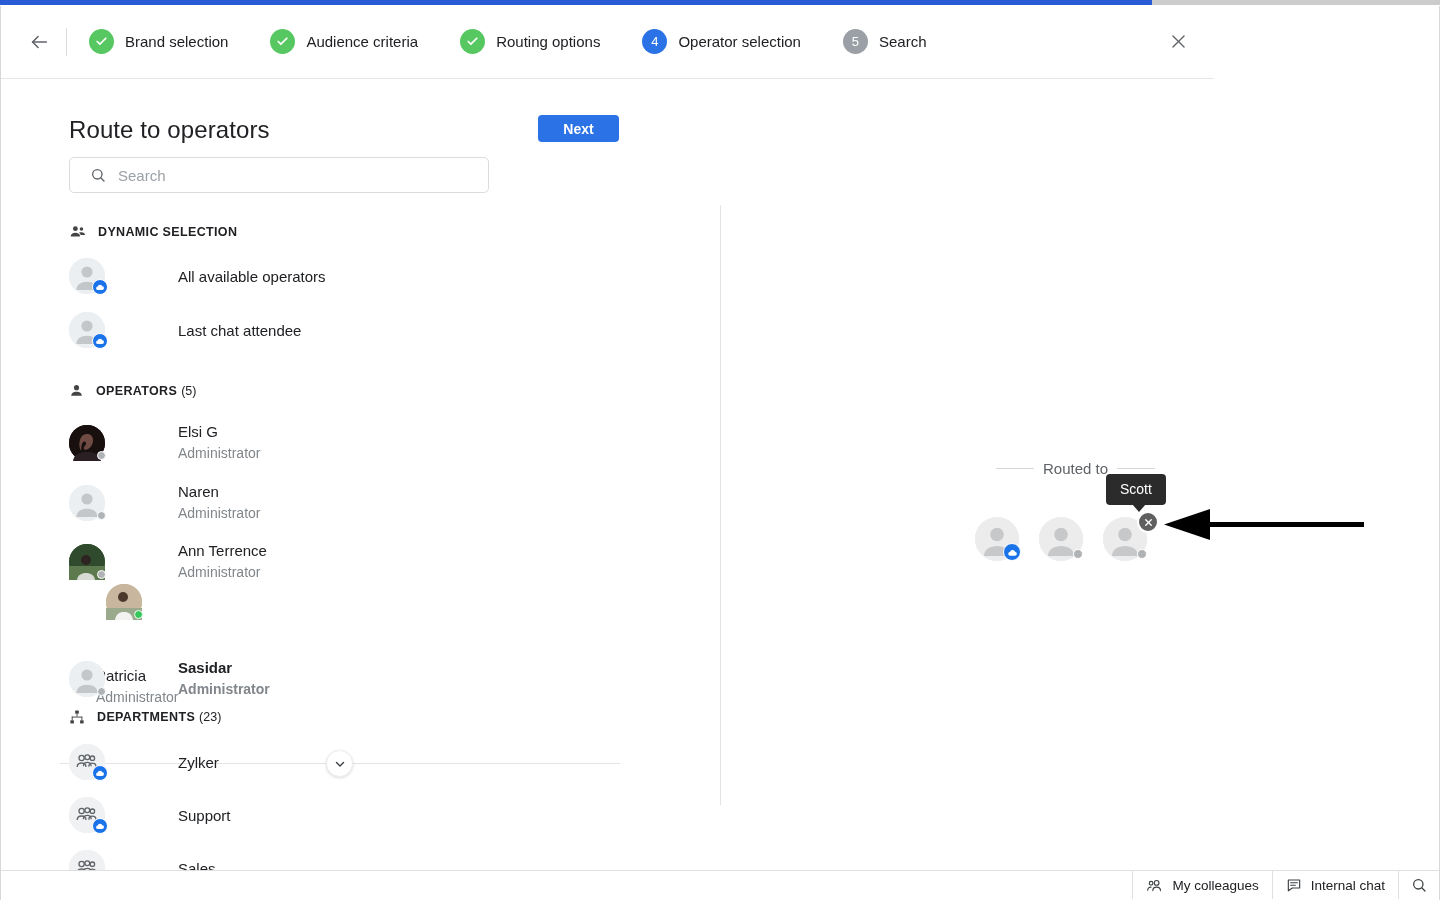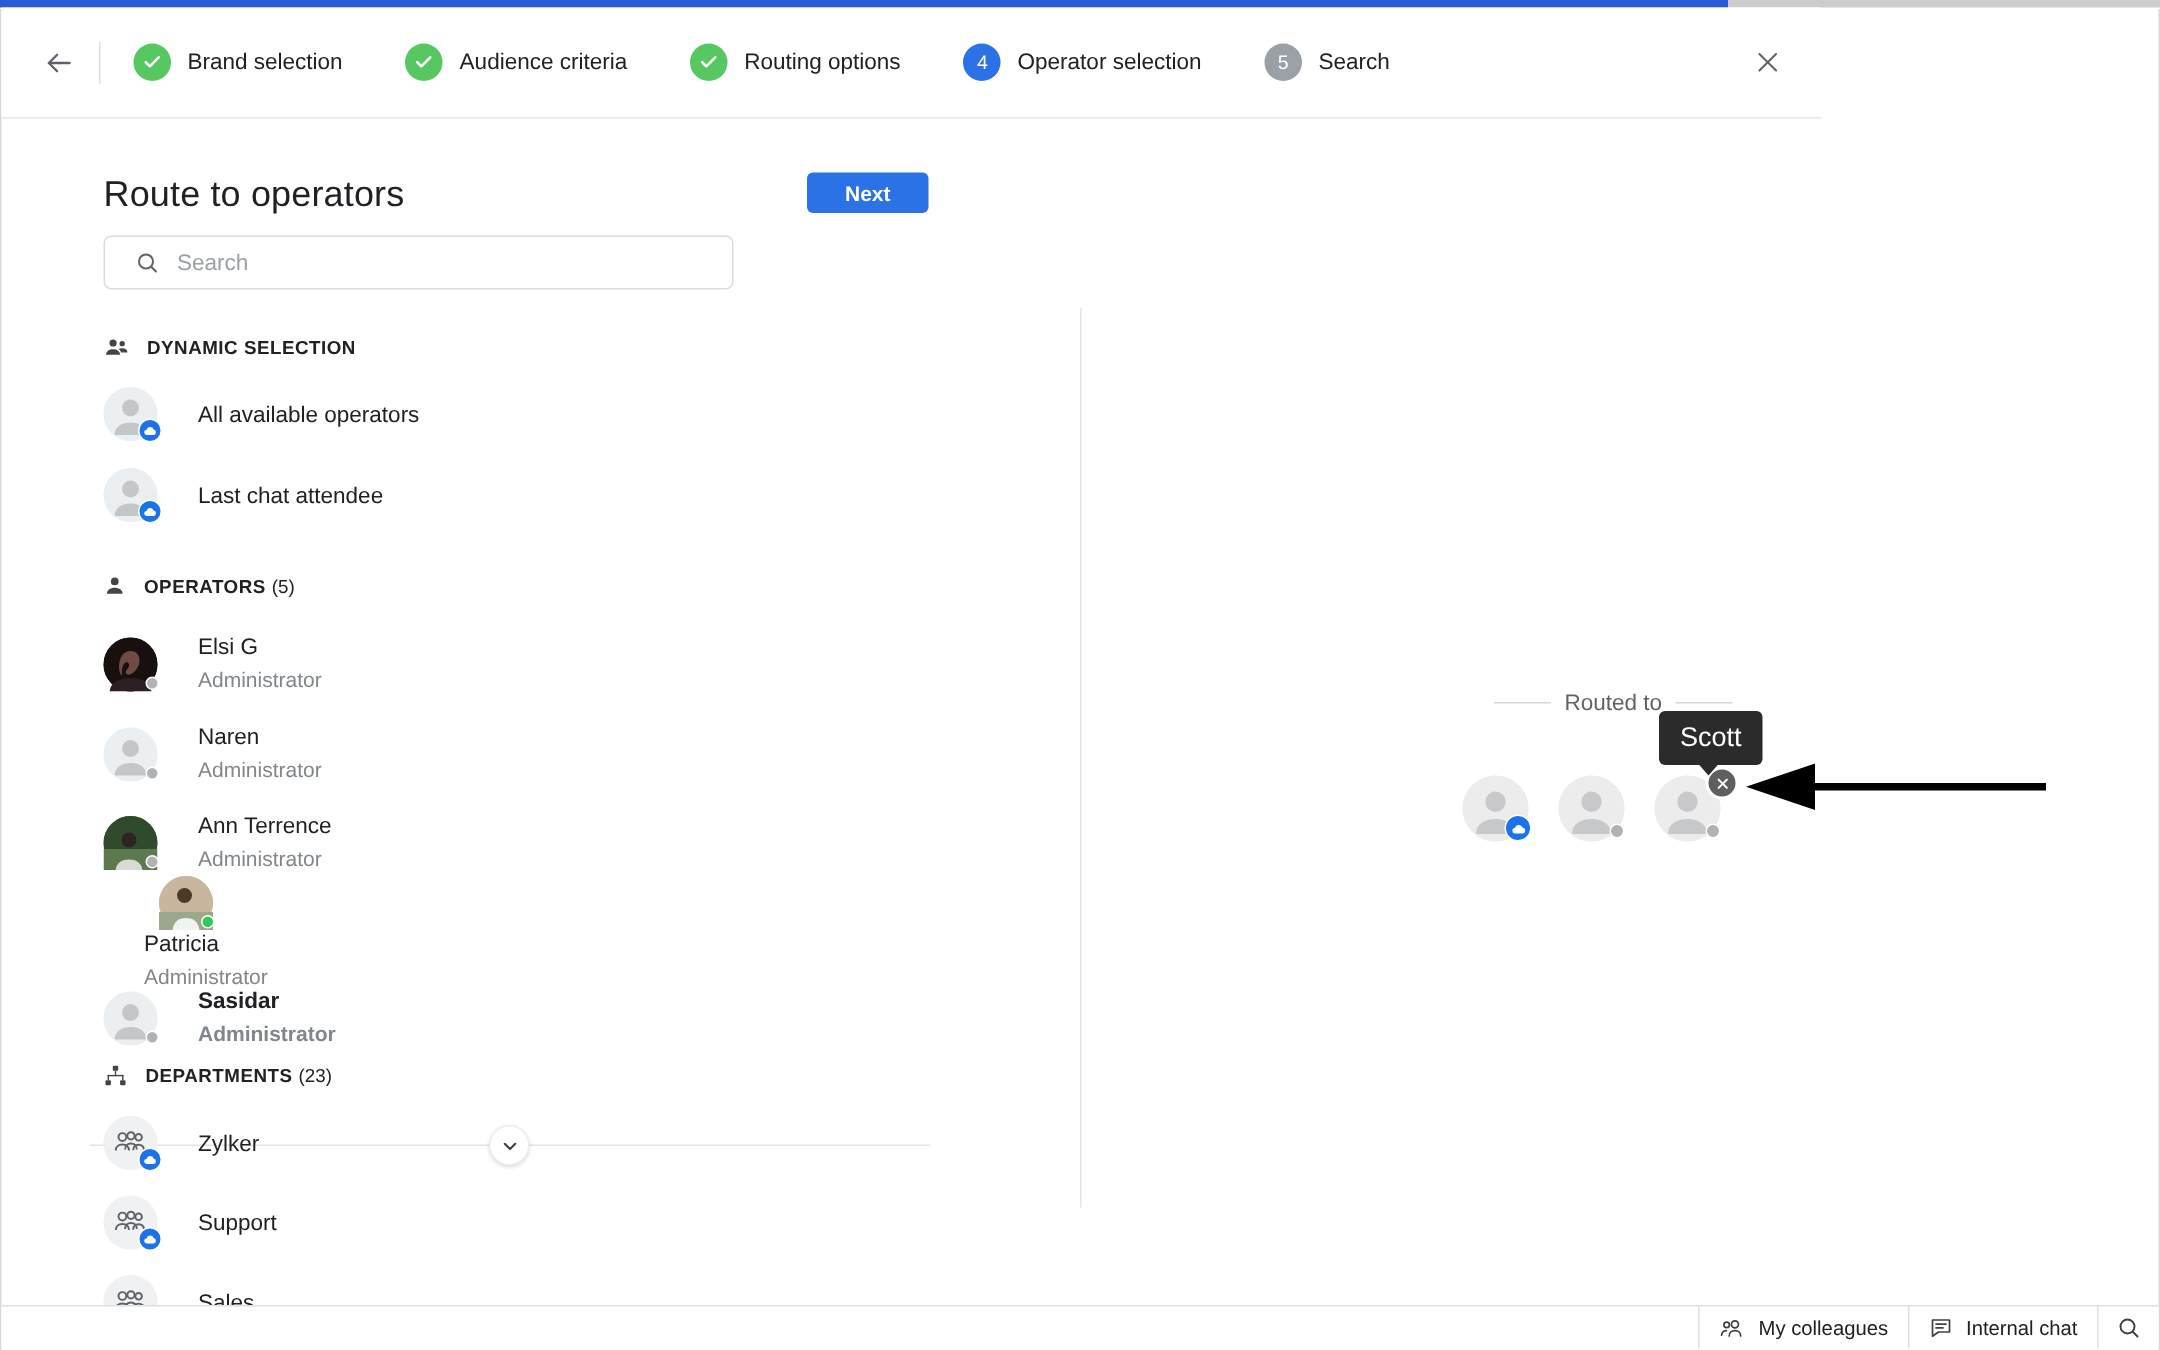--- a/index.html
+++ b/index.html
@@ -106,21 +106,21 @@
   .section-header {
     position: absolute; display: flex; align-items: center;
     font-size: 12.5px; font-weight: 700; color: #202124; letter-spacing: .35px;
   }
   .section-header .sec-icon { margin-right: 12px; color: #444; display: flex; }
   .section-header .count { font-weight: 400; margin-left: 4px; letter-spacing: 0; }
 
   
   .list-row {
     position: absolute; left: 69px;
-    display: flex; align-items: center; cursor: pointer;
+    display: flex; align-items: center; cursor: pointer; gap: 46px;
   }
   .avatar {
     position: relative;
     width: 36px; height: 36px; border-radius: 50%;
     background: #eceff1; flex: 0 0 auto; overflow: visible;
   }
   .avatar .ph { position:absolute; left:0; top:0; width:36px; height:36px; }
   .avatar.photo-a { background: #1a1014; }
   .avatar.photo-b { background: #3f5a3a; }
   .avatar.photo-c { background: #cbb8a2; }
@@ -186,21 +186,21 @@
   #remove-routed-button {
     position: absolute; right: -12px; top: -6px;
     width: 22px; height: 22px; border-radius: 50%;
     background: #5f5f5f; border: 2px solid #ffffff;
     display: flex; align-items: center; justify-content: center;
     cursor: pointer;
   }
   #routed-tooltip {
     position: absolute; left: 385px; top: 394px;
     background: #2b2b2b; color: #ffffff;
-    font-size: 18px; padding: 7px 14px 8px 14px; border-radius: 4px;
+    font-size: 14px; padding: 7px 14px 8px 14px; border-radius: 4px;
     white-space: nowrap;
   }
   #routed-tooltip .tail {
     position: absolute; left: 26px; bottom: -7px;
     width: 0; height: 0;
     border-left: 7px solid transparent; border-right: 7px solid transparent;
     border-top: 8px solid #2b2b2b;
   }
   #pointer-arrow { position: absolute; left: 443px; top: 428px; }
 

